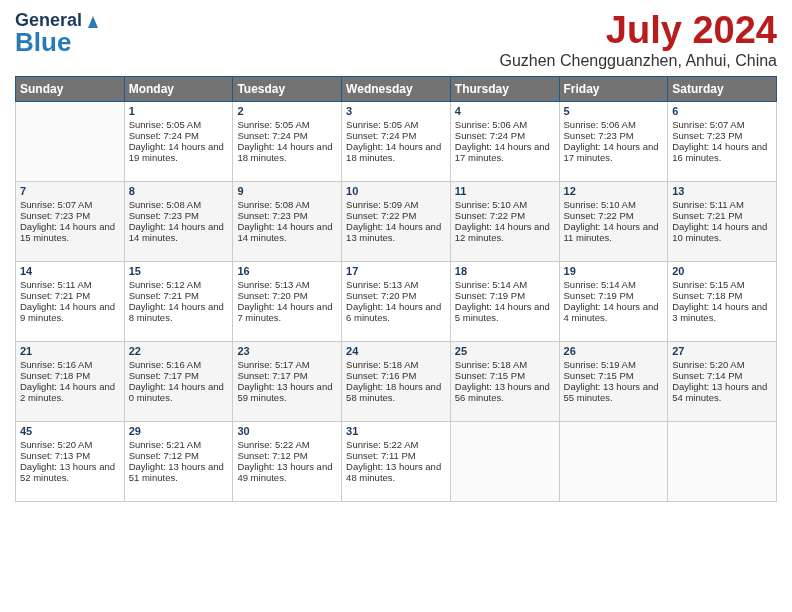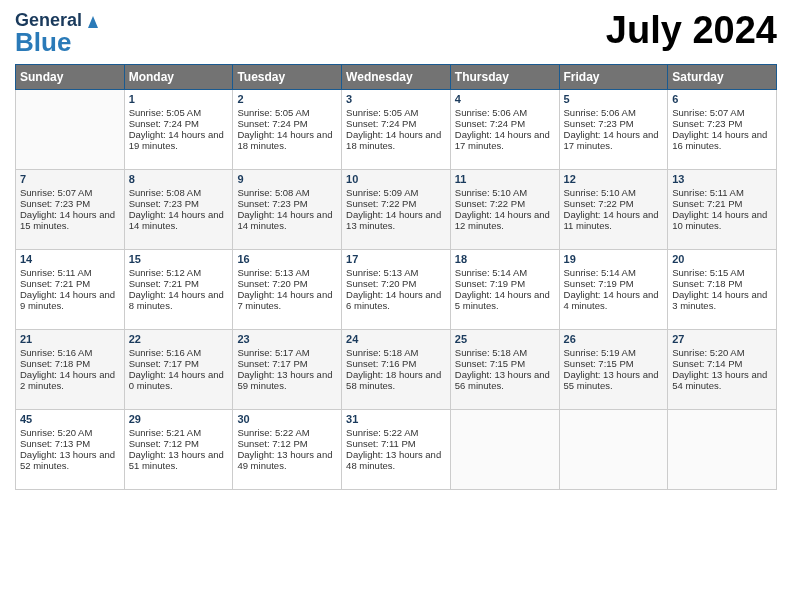--- a/index.html
+++ b/index.html
@@ -24,21 +24,21 @@
       display: flex;
       flex-direction: column;
       align-items: flex-start;
     }
     .title-block {
       text-align: right;
     }
     .month-year {
       font-size: 38px;
       font-weight: bold;
-      color: #000000;
+      color: #b91c1c;
       line-height: 1.1;
     }
     .location {
       font-size: 16px;
       color: #333;
     }
     table {
       width: 100%;
       border-collapse: collapse;
       table-layout: fixed;
@@ -84,20 +84,21 @@
       <div style="display:flex;align-items:center;gap:2px;">
         <span style="font-size:18px;font-weight:bold;color:#1a3a5c;">General</span>
         <svg width="18" height="18" viewBox="0 0 18 18">
           <polygon points="4,16 14,16 9,4" fill="#2a7ab8"></polygon>
         </svg>
       </div>
       <span style="font-size:26px;font-weight:bold;color:#2a7ab8;margin-top:-4px;">Blue</span>
     </div>
     <div class="title-block">
       <div class="month-year">July 2024</div>
+      <div class="location">Guzhen Chengguanzhen, Anhui, China</div>
     </div>
   </div>
 
   <table>
     <thead>
       <tr>
         <th>Sunday</th>
         <th>Monday</th>
         <th>Tuesday</th>
         <th>Wednesday</th>

